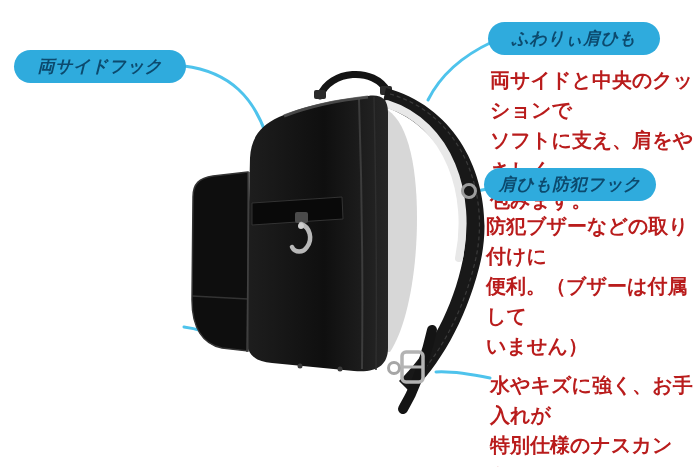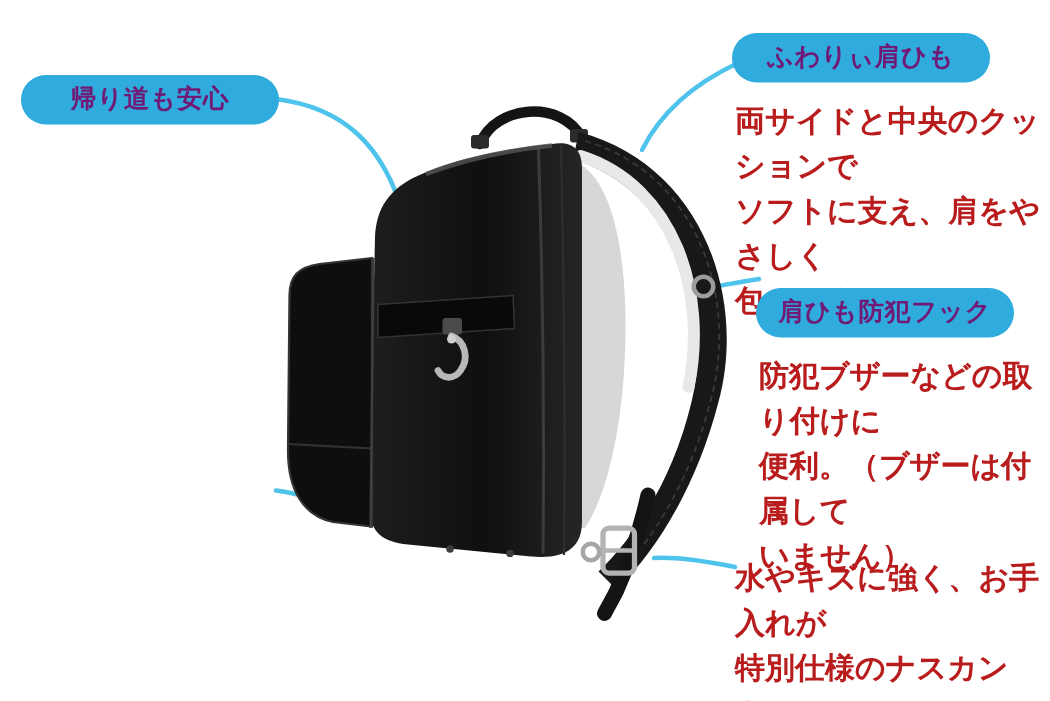--- a/index.html
+++ b/index.html
@@ -4,32 +4,32 @@
 <title>Diagram</title>
 <style>
   html,body{margin:0;padding:0;background:#fff;}
   body{font-family:"DejaVu Sans","Liberation Sans",sans-serif;}
   .stage{position:relative;width:700px;height:467px;background:#ffffff;overflow:hidden;}
   .scene{position:absolute;left:0;top:0;}
   .callout{position:absolute;z-index:2;}
   .pill{
     display:block;width:172px;box-sizing:border-box;
     padding:7px 10px;border-radius:22px;
-    background:#2fabdd;color:#701a75;
+    background:#2fabdd;color:#0c4a6e;
     font-size:17px;font-weight:bold;line-height:19px;
-    text-align:center;letter-spacing:.5px;
+    text-align:center;letter-spacing:.5px;font-style:italic;
   }
   .desc{
     margin:10px 2px 0 2px;
     color:#b91c1c;font-size:20px;font-weight:600;line-height:1.5;
     white-space:pre-line;letter-spacing:0;
   }
   #co-side-hooks{left:14px;top:50px;}
   #co-fluffy{left:488px;top:22px;}
-  #co-security{left:504px;top:168px;margin-top:24px;}
+  #co-security{left:484px;top:168px;}
   #co-reflect{left:14px;top:310px;}
   #co-clarino{left:488px;top:360px;}
 </style>
 </head>
 <body>
 
 <div class="stage">
 
   <svg class="scene" width="700" height="467" viewBox="0 0 700 467">
     <defs>
@@ -80,21 +80,21 @@
       <rect x="295" y="212" width="13" height="11" rx="2" fill="#4a4a4a"></rect>
       <path d="M301,224 C310,227 313,239 307,247 C303,253 295,253 292,247" stroke="#b8b8b8" stroke-width="4.5" fill="none" stroke-linecap="round"></path>
       <circle cx="301" cy="226" r="3" fill="#cfcfcf"></circle>
 
       <circle cx="300" cy="366" r="2.5" fill="#3d3d3d"></circle>
       <circle cx="340" cy="369" r="2.5" fill="#3d3d3d"></circle>
     </g>
   </svg>
 
   <div class="callout" id="co-side-hooks">
-    <span class="pill">帰り道も安心</span>
+    <span class="pill">両サイドフック</span>
   </div>
 
   <div class="callout" id="co-fluffy">
     <span class="pill">ふわりぃ肩ひも</span>
     <p class="desc">両サイドと中央のクッションで
 ソフトに支え、肩をやさしく
 包みます。</p>
   </div>
 
   <div class="callout" id="co-security">

